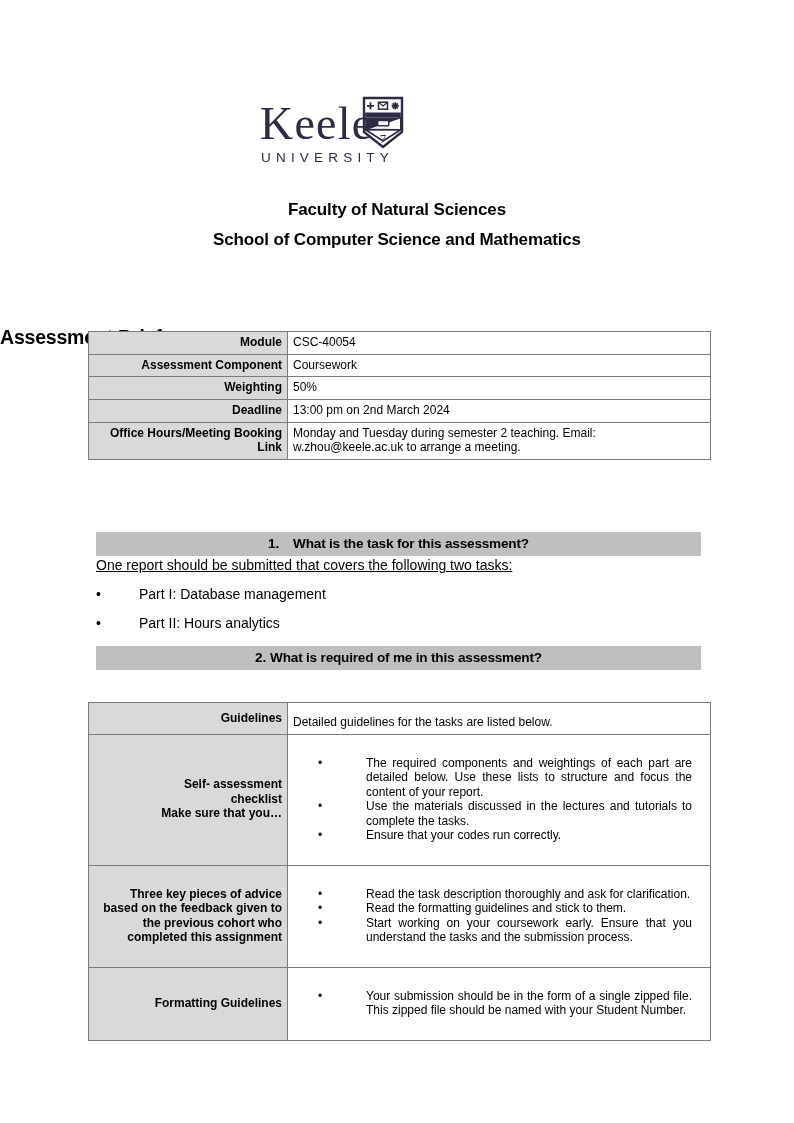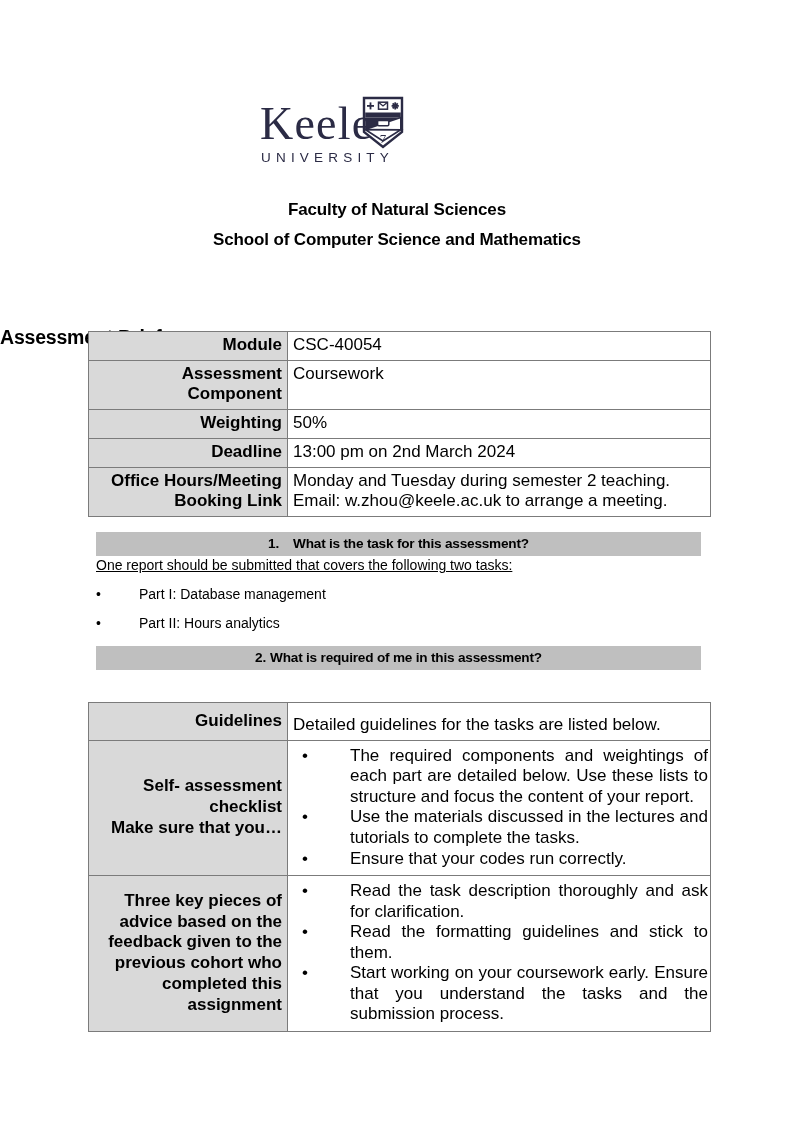--- a/index.html
+++ b/index.html
@@ -63,21 +63,21 @@
     font-size: 19.5px;
     letter-spacing: -0.2px;
     margin-top: 32px;
   }
 
   
   table.info {
     position: absolute;
     border-collapse: collapse;
     table-layout: fixed;
-    font-size: 17px;
+    font-size: 12px;
   }
   table.info td {
     border: 1px solid #7b7b7b;
     vertical-align: top;
     padding: 3px 5px 4px 5px;
     line-height: 1.22;
   }
   td.lbl {
     background: #d9d9d9;
     font-weight: bold;
@@ -93,21 +93,21 @@
   #tbl-meta td.lbl { width: 188px; }
   #tbl-meta td.val { width: 412px; }
 
   #tbl-guidelines { left: 88px; top: 702px; width: 602px; }
   #tbl-guidelines td.lbl { width: 188px; vertical-align: middle; }
   #tbl-guidelines td.val { width: 412px; vertical-align: middle; padding: 5px 2px 6px 7px; }
 
   
   ul.tbullets {
     list-style: none;
-    margin: 0;
+    margin: 16px;
     padding: 0;
   }
   ul.tbullets > li {
     position: relative;
     padding-left: 55px;
     text-align: justify;
     line-height: 1.21;
     margin: 0 0 0 0;
   }
   ul.tbullets > li:before {
@@ -300,16 +300,26 @@
             <li>
                 <span class="ltext">Read the formatting guidelines and stick to them.</span>
               </li>
             <li>
                 <span class="ltext">Start working on your coursework early. Ensure that you understand the tasks and the submission process.</span>
               </li>
           </ul>
         </td>
       </tr>
 
+      <tr>
+        <td class="lbl">Formatting Guidelines</td>
+        <td class="val">
+          <ul class="tbullets">
+            <li>
+                <span class="ltext">Your submission should be in the form of a single zipped file. This zipped file should be named with your Student Number.</span>
+              </li>
+          </ul>
+        </td>
+      </tr>
     </tbody>
   </table>
 
 </div>
 
 </body></html>

